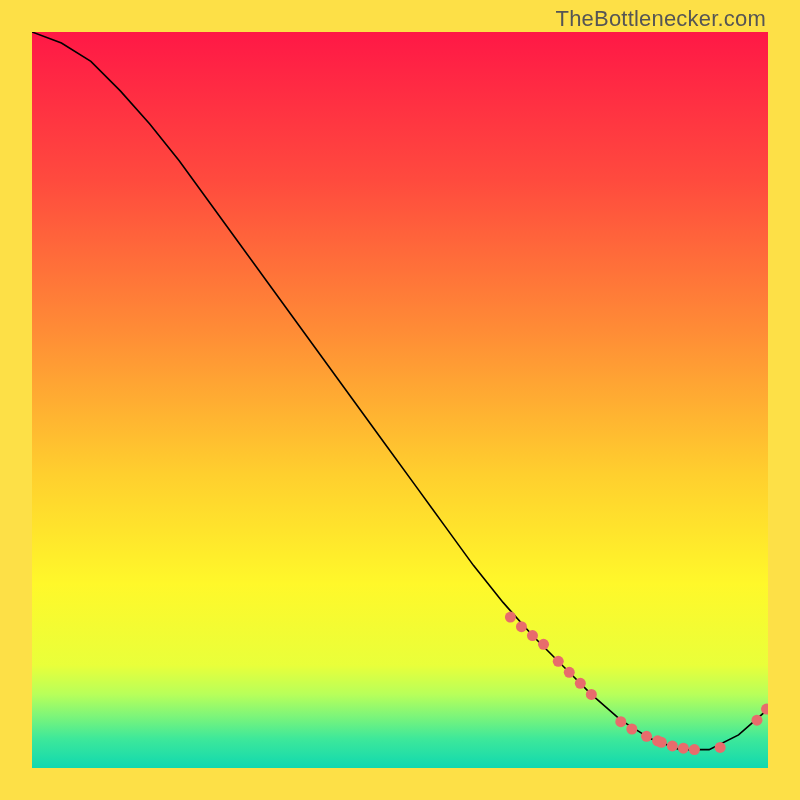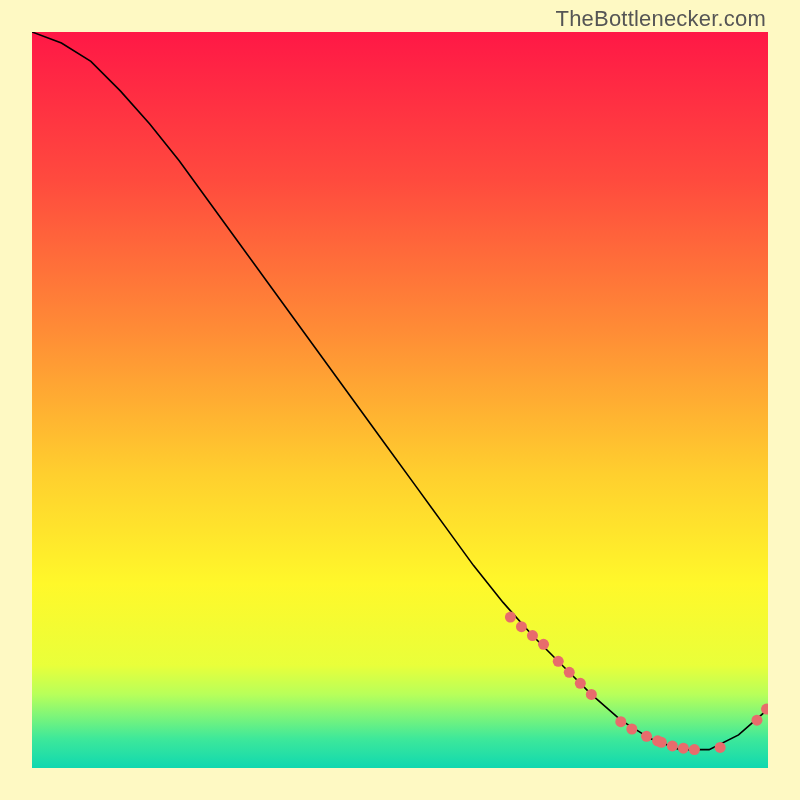--- a/index.html
+++ b/index.html
@@ -8,21 +8,21 @@
     background: #000;
     width: 800px;
     height: 800px;
     overflow: hidden;
     font-family: Arial, sans-serif;
   }
   .chart-container {
     position: relative;
     width: 800px;
     height: 800px;
-    background: #fef9c3;
+    background: #fde047;
   }
   .plot-area {
     position: absolute;
     left: 32px;
     top: 32px;
     width: 736px;
     height: 736px;
   }
   .gradient-bg {
     position: absolute;

